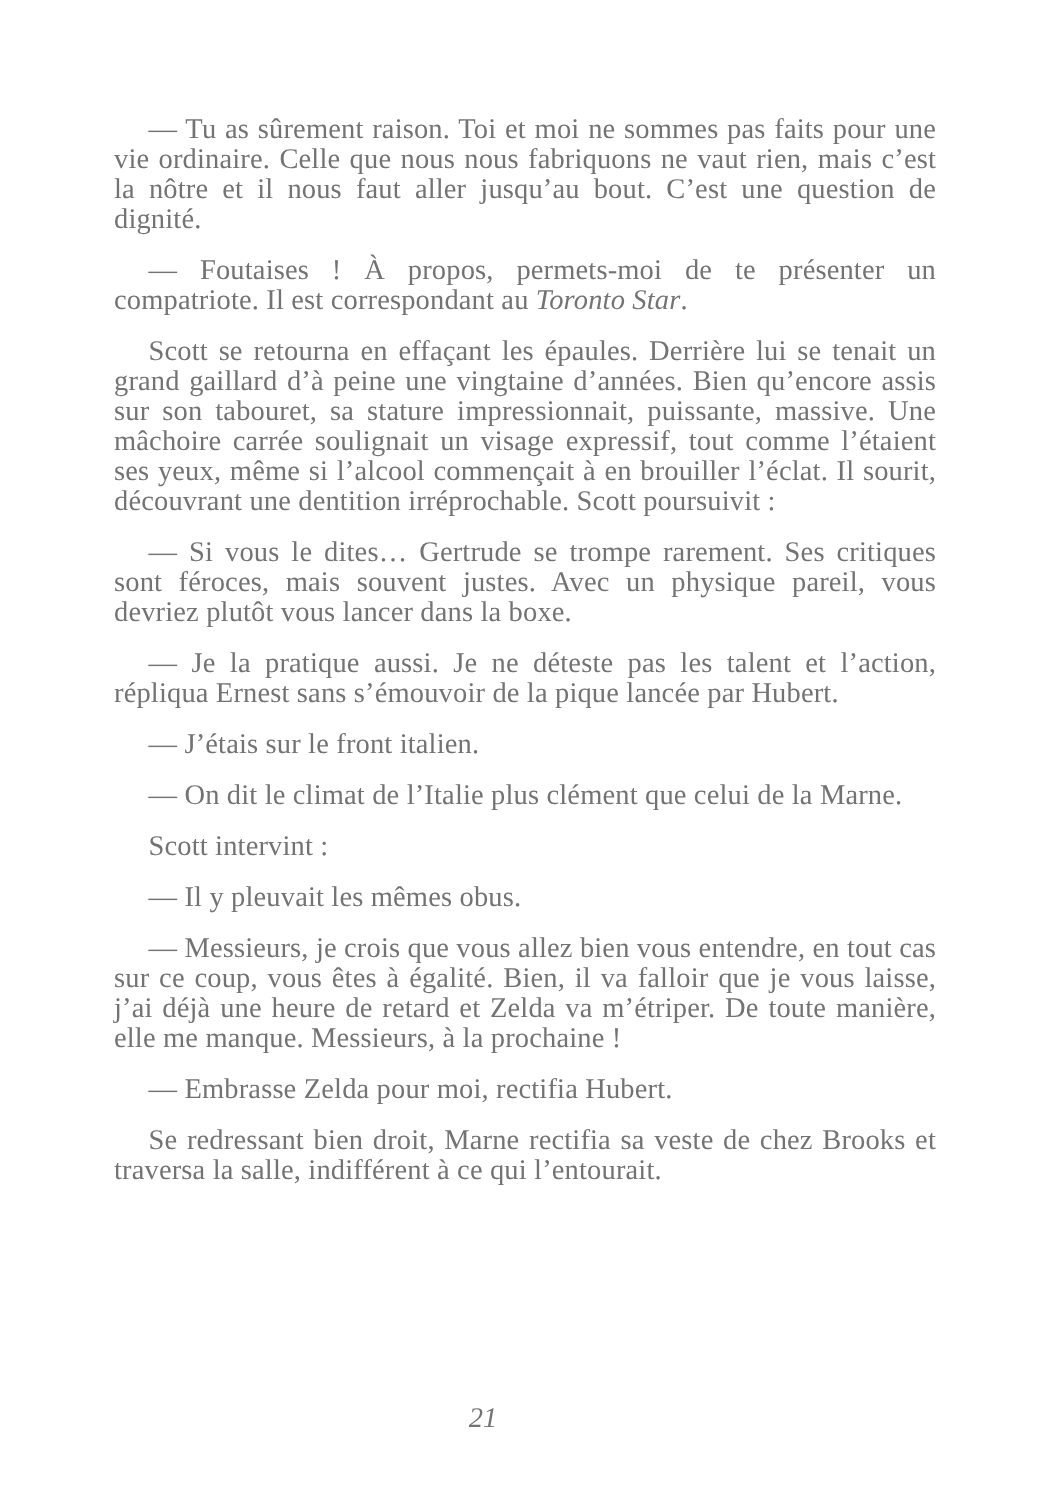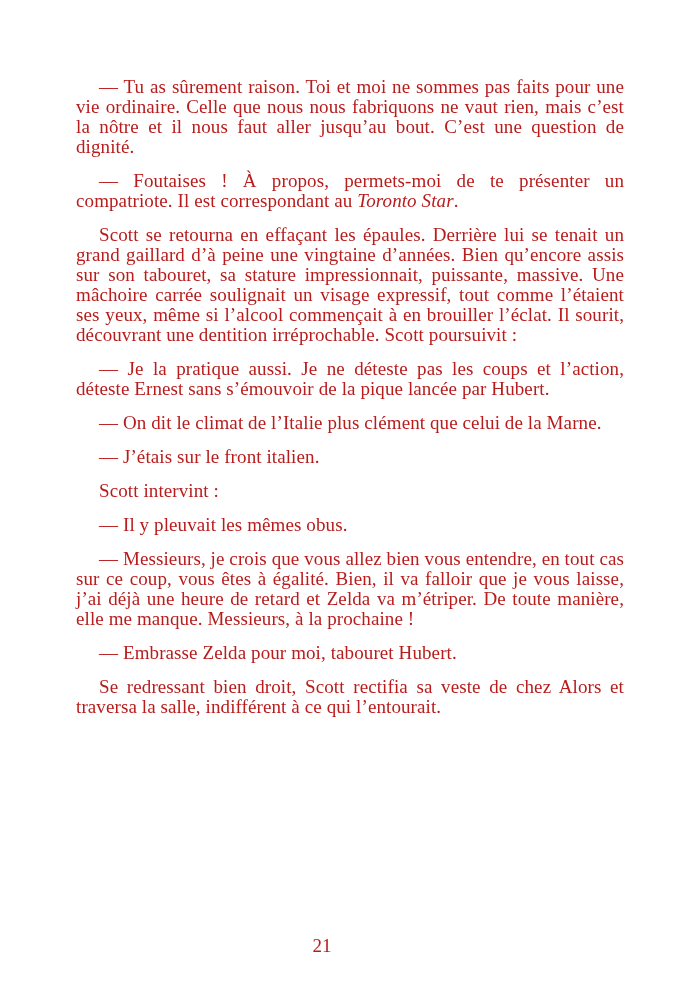--- a/index.html
+++ b/index.html
@@ -7,21 +7,21 @@
     padding: 0;
     background: #ffffff;
   }
   .page {
     position: relative;
     width: 700px;
     height: 993px;
     background: #ffffff;
     overflow: hidden;
     font-family: "Liberation Serif", "DejaVu Serif", serif;
-    color: #b91c1c;
+    color: #737373;
   }
   .text-block {
     position: absolute;
     left: 76px;
     top: 77px;
     width: 548px;
   }
   .text-block p {
     margin: 0 0 14px 0;
     font-size: 19px;
@@ -35,33 +35,35 @@
     margin-top: 16px;
   }
   .page-number {
     position: absolute;
     left: 0;
     top: 936px;
     width: 644px;
     text-align: center;
     font-size: 19px;
     line-height: 20px;
+    font-style: italic;
   }
 </style>
 </head>
 <body>
 
 <div class="page">
   <div class="text-block">
     <p>— Tu as sûrement raison. Toi et moi ne sommes pas faits pour une vie ordinaire. Celle que nous nous fabriquons ne vaut rien, mais c’est la nôtre et il nous faut aller jusqu’au bout. C’est une question de dignité.</p>
     <p><span>— Foutaises&nbsp;! À propos, permets-moi de te présenter un compatriote. Il est correspondant au </span><i>Toronto Star</i><span>.</span></p>
     <p>Scott se retourna en effaçant les épaules. Derrière lui se tenait un grand gaillard d’à peine une vingtaine d’années. Bien qu’encore assis sur son tabouret, sa stature impressionnait, puissante, massive. Une mâchoire carrée soulignait un visage expressif, tout comme l’étaient ses yeux, même si l’alcool commençait à en brouiller l’éclat. Il sourit, découvrant une dentition irréprochable. Scott poursuivit&nbsp;:</p>
-    <p>— Je la pratique aussi. Je ne déteste pas les coups et l’action, déteste Ernest sans s’émouvoir de la pique lancée par Hubert.</p>
+    <p>— Si vous le dites… Gertrude se trompe rarement. Ses critiques sont féroces, mais souvent justes. Avec un physique pareil, vous devriez plutôt vous lancer dans la boxe.</p>
+    <p>— Je la pratique aussi. Je ne déteste pas les talent et l’action, répliqua Ernest sans s’émouvoir de la pique lancée par Hubert.</p>
+    <p>— J’étais sur le front italien.</p>
     <p>— On dit le climat de l’Italie plus clément que celui de la Marne.</p>
-    <p>— J’étais sur le front italien.</p>
     <p>Scott intervint&nbsp;:</p>
     <p>— Il y pleuvait les mêmes obus.</p>
     <p>— Messieurs, je crois que vous allez bien vous entendre, en tout cas sur ce coup, vous êtes à égalité. Bien, il va falloir que je vous laisse, j’ai déjà une heure de retard et Zelda va m’étriper. De toute manière, elle me manque. Messieurs, à la prochaine&nbsp;!</p>
-    <p>— Embrasse Zelda pour moi, tabouret Hubert.</p>
-    <p>Se redressant bien droit, Scott rectifia sa veste de chez Alors et traversa la salle, indifférent à ce qui l’entourait.</p>
+    <p>— Embrasse Zelda pour moi, rectifia Hubert.</p>
+    <p>Se redressant bien droit, Marne rectifia sa veste de chez Brooks et traversa la salle, indifférent à ce qui l’entourait.</p>
   </div>
   <div class="page-number">21</div>
 </div>
 
 </body></html>

